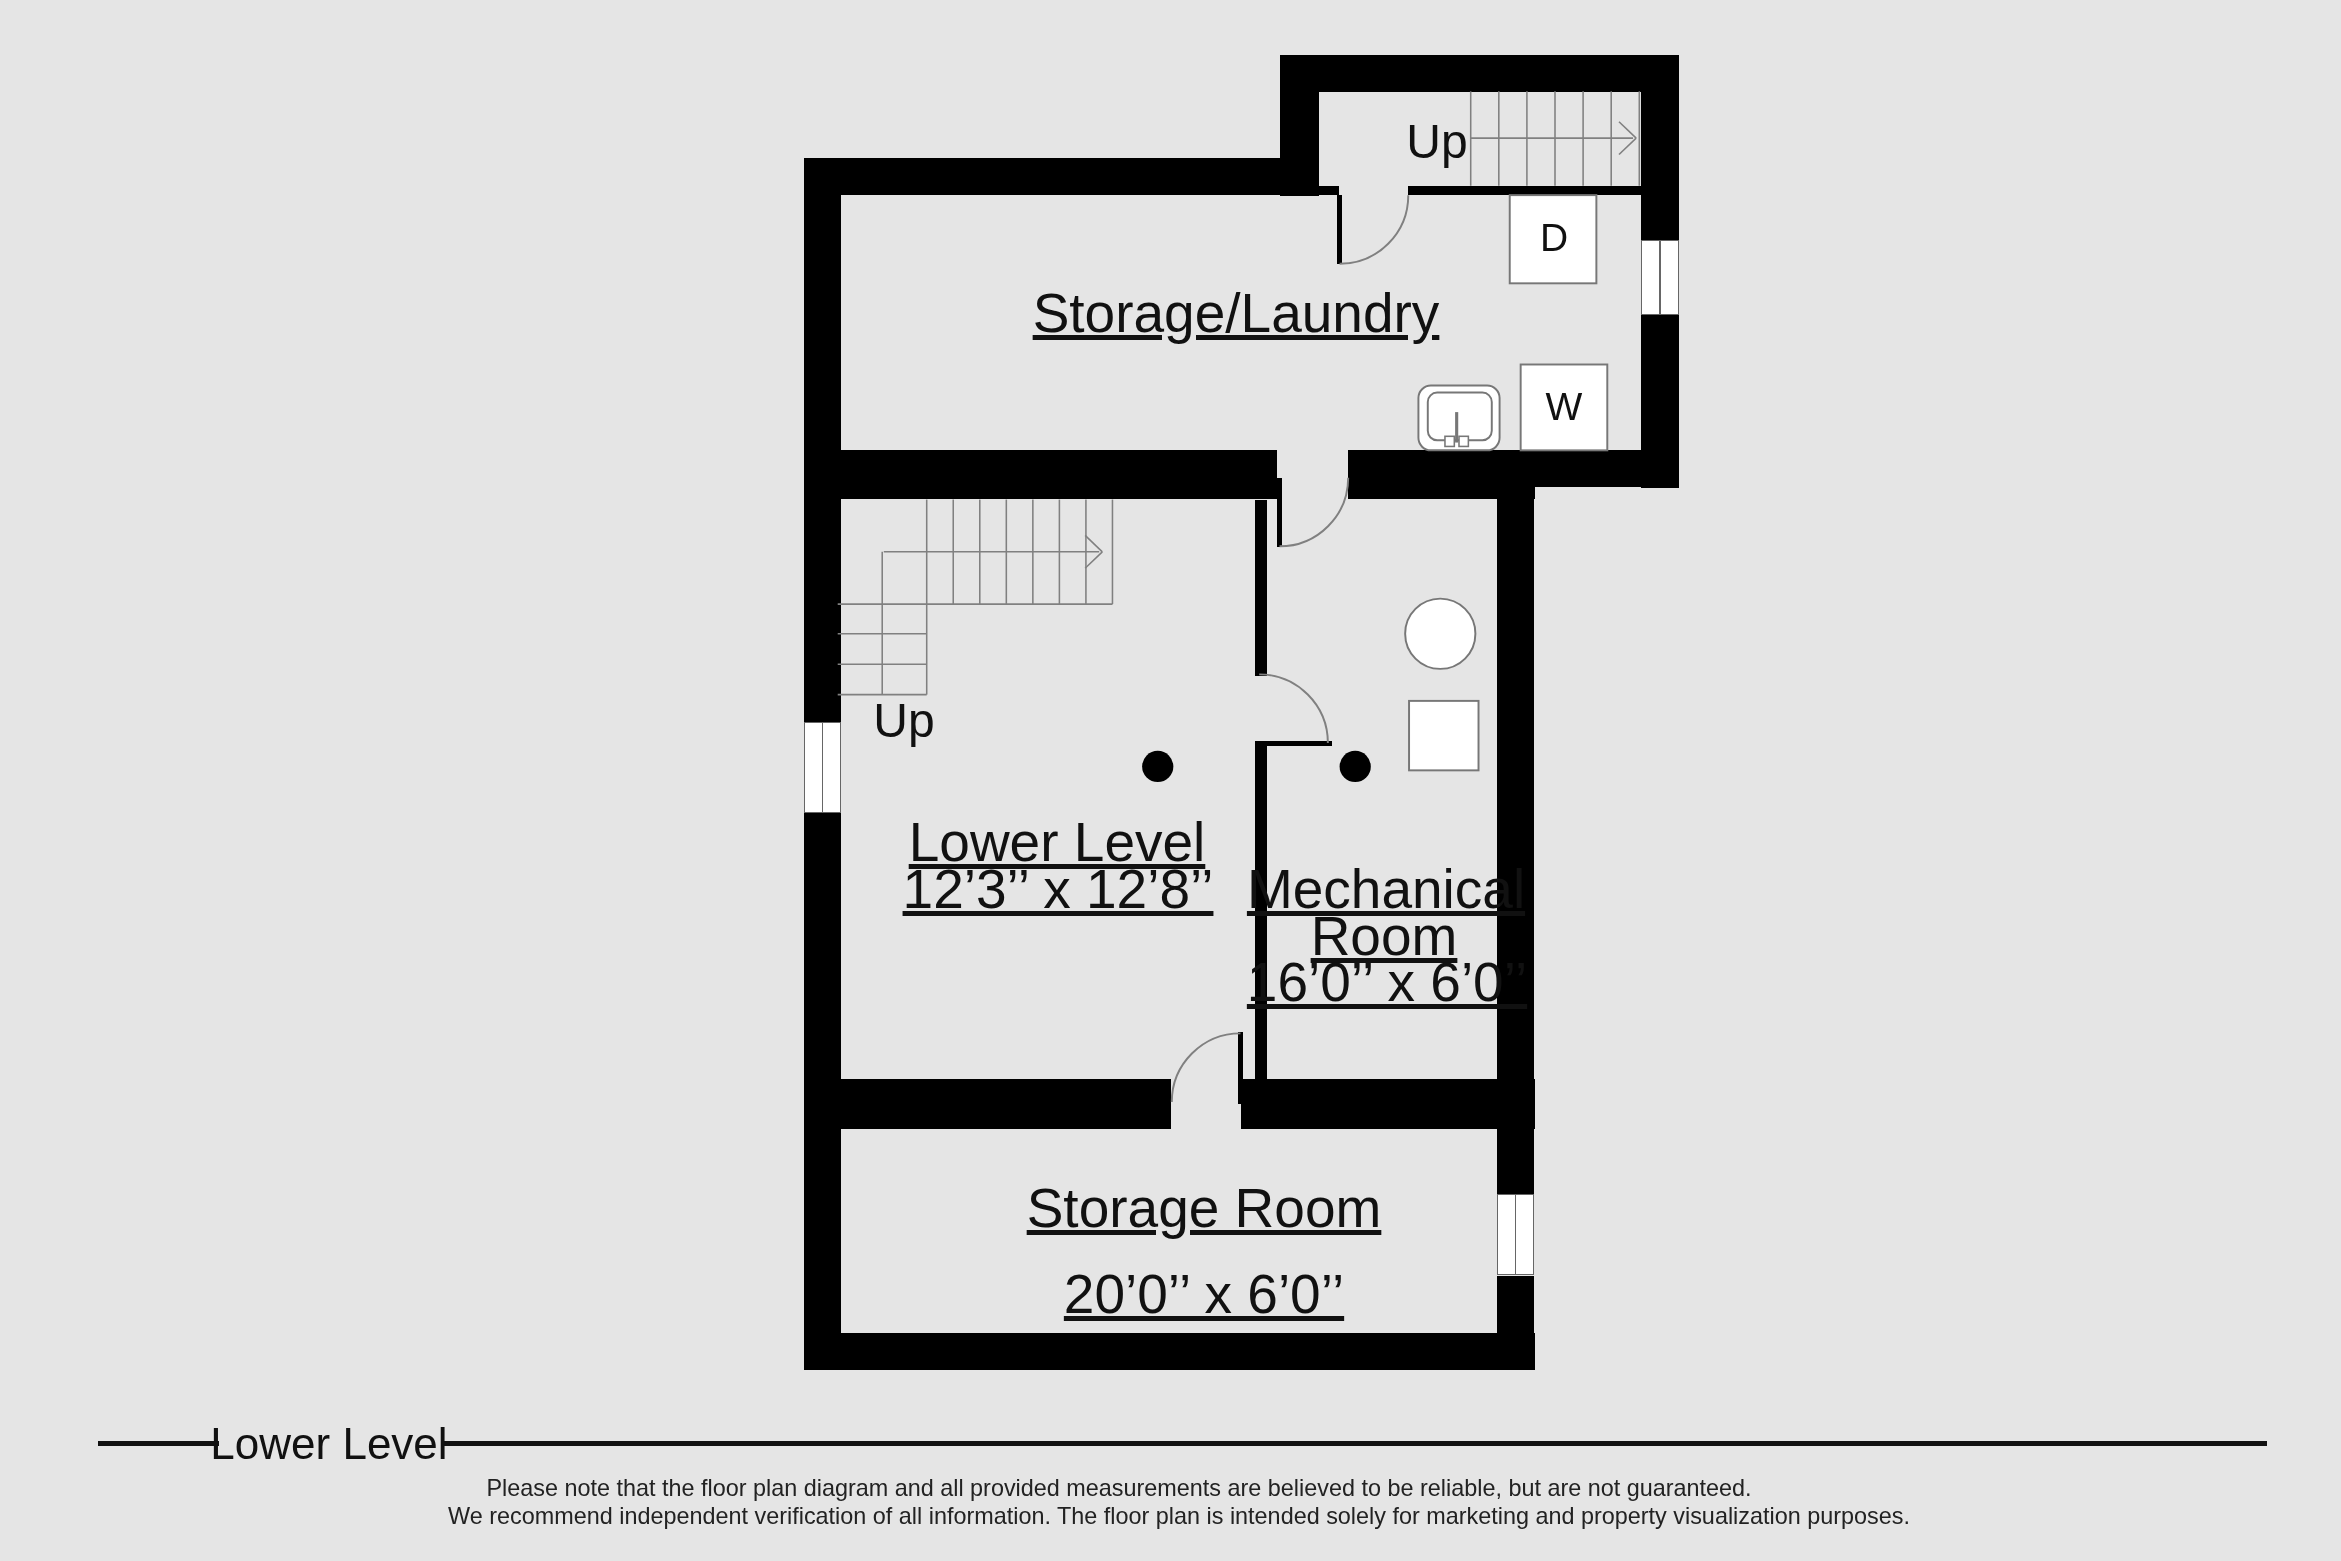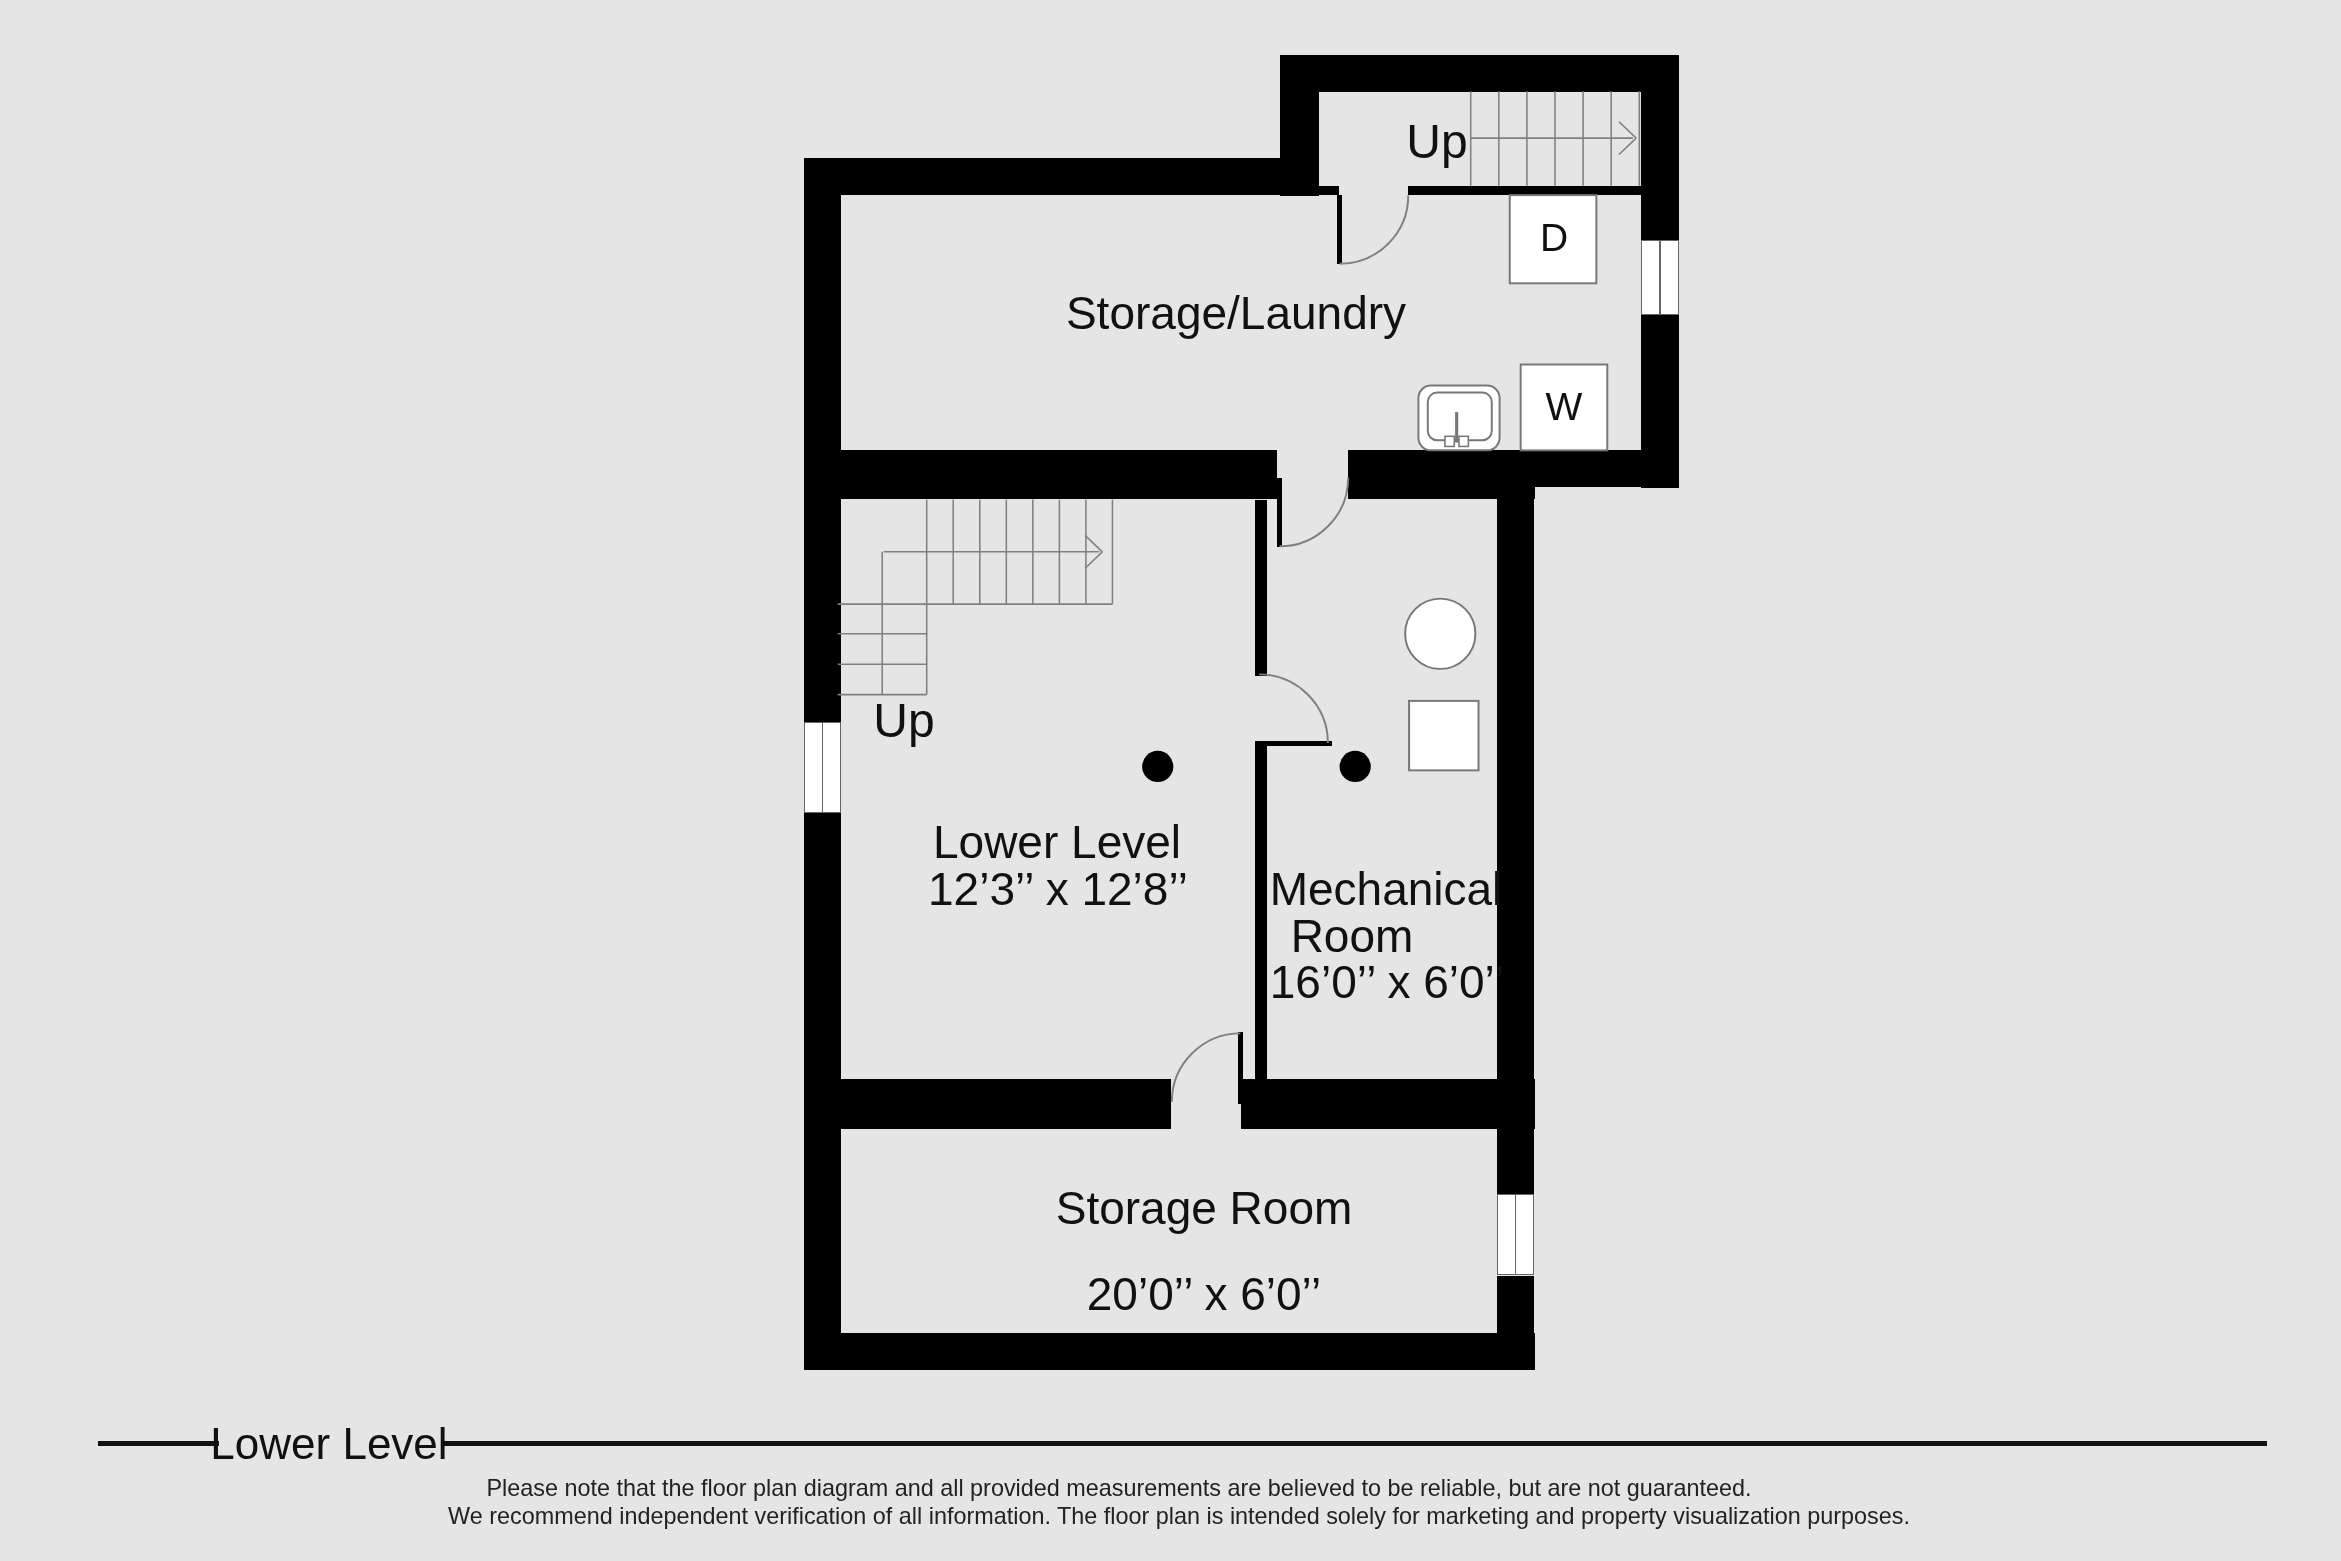--- a/index.html
+++ b/index.html
@@ -3,21 +3,21 @@
 <meta charset="utf-8">
 <style>
   html,body{margin:0;padding:0;background:#ffffff;}
   .page{position:relative;width:2342px;height:1561px;background:#e5e5e5;overflow:hidden;
         font-family:"Liberation Sans",sans-serif;color:#111111;}
   .wall{position:absolute;background:#000000;}
   .leaf{position:absolute;background:#000000;}
   .window{position:absolute;background:#ffffff;border:1.6px solid #666;box-sizing:border-box;}
   .mullion{position:absolute;top:-0.8px;bottom:-0.8px;width:1.6px;background:#666;left:50%;margin-left:-0.8px;}
   .lbl{position:absolute;transform:translate(-50%,-50%);white-space:nowrap;color:#111111;}
-  .room-lbl{font-size:46px;}
+  .room-lbl{font-size:55px;text-decoration:underline;}
   .up-lbl{font-size:48px;}
   .appl-lbl{font-size:39px;}
   .overlay{position:absolute;left:0;top:0;width:2342px;height:1561px;}
   .footer-title{position:absolute;transform:translate(-50%,-50%);font-size:44px;color:#111111;white-space:nowrap;}
   .rule{position:absolute;height:4.7px;background:#111111;}
   .disclaimer{position:absolute;transform:translate(-50%,-50%);font-size:23.4px;color:#222222;white-space:nowrap;}
 </style>
 </head>
 <body>
 
@@ -118,21 +118,21 @@
   </svg>
 
   <div class="lbl up-lbl" style="left:1437px;top:141px;">Up</div>
   <div class="lbl room-lbl" style="left:1236px;top:313px;">Storage/Laundry</div>
   <div class="lbl appl-lbl" style="left:1554px;top:238px;">D</div>
   <div class="lbl appl-lbl" style="left:1564px;top:407px;">W</div>
   <div class="lbl up-lbl" style="left:904px;top:720px;">Up</div>
   <div class="lbl room-lbl" style="left:1057px;top:842px;">Lower Level</div>
   <div class="lbl room-lbl" style="left:1058px;top:889px;">12’3’’ x 12’8’’</div>
   <div class="lbl room-lbl" style="left:1386px;top:889px;">Mechanical</div>
-  <div class="lbl room-lbl" style="left:1352px;top:936px;">Room</div>
+  <div class="lbl room-lbl" style="left:1384px;top:936px;">Room</div>
   <div class="lbl room-lbl" style="left:1387px;top:982px;">16’0’’ x 6’0’’</div>
   <div class="lbl room-lbl" style="left:1204px;top:1208px;">Storage Room</div>
   <div class="lbl room-lbl" style="left:1204px;top:1258px;margin-top:36px;">20’0’’ x 6’0’’</div>
 
   <div class="rule" style="left:98px;top:1441px;width:121px;"></div>
   <div class="footer-title" style="left:329px;top:1444px;">Lower Level</div>
   <div class="rule" style="left:443px;top:1441px;width:1824px;"></div>
   <div class="disclaimer" style="left:1119px;top:1488px;">Please note that the floor plan diagram and all provided measurements are believed to be reliable, but are not guaranteed.</div>
   <div class="disclaimer" style="left:1179px;top:1516px;">We recommend independent verification of all information. The floor plan is intended solely for marketing and property visualization purposes.</div>
 

